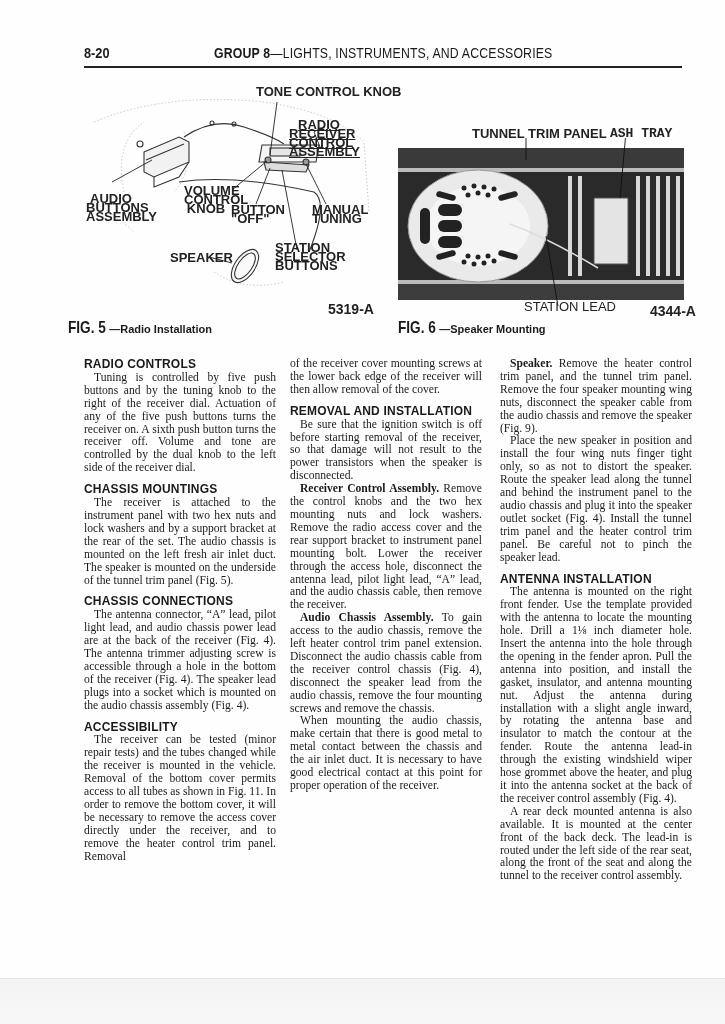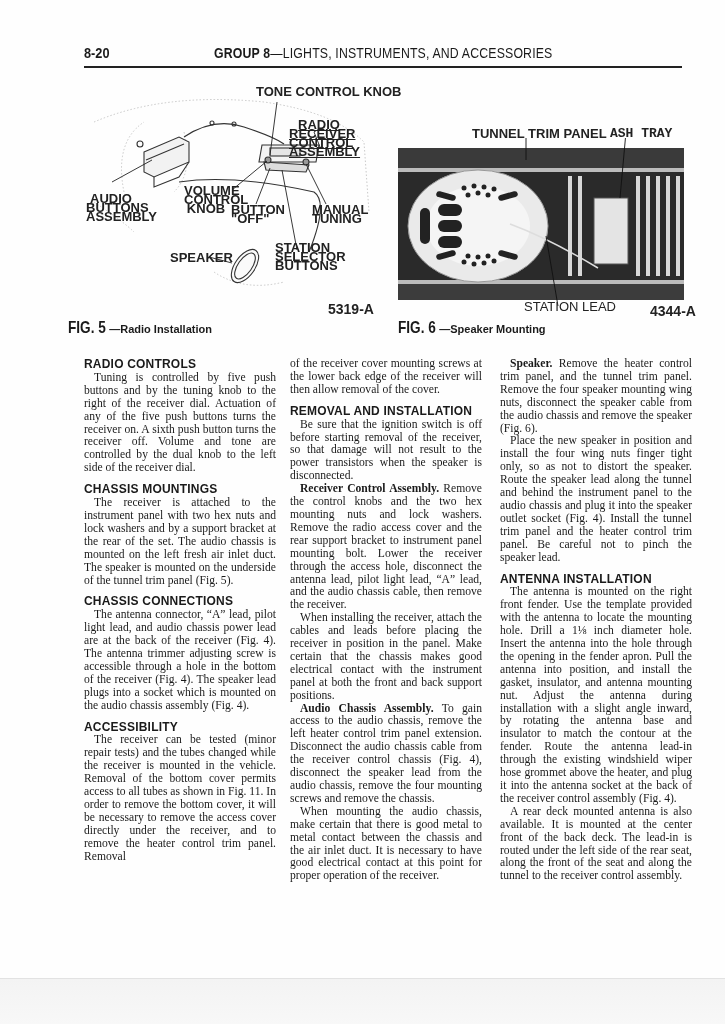--- a/index.html
+++ b/index.html
@@ -162,27 +162,26 @@
     <p>The antenna connector, “A” lead, pilot light lead, and audio chassis power lead are at the back of the receiver (Fig. 4). The antenna trimmer adjusting screw is accessible through a hole in the bottom of the receiver (Fig. 4). The speaker lead plugs into a socket which is mounted on the audio chassis assembly (Fig. 4).</p>
     <h4>ACCESSIBILITY</h4>
     <p>The receiver can be tested (minor repair tests) and the tubes changed while the receiver is mounted in the vehicle. Removal of the bottom cover permits access to all tubes as shown in Fig. 11. In order to remove the bottom cover, it will be necessary to remove the access cover directly under the receiver, and to remove the heater control trim panel. Removal</p>
   </div>
 
   <div class="col c2">
     <p class="noind">of the receiver cover mounting screws at the lower back edge of the receiver will then allow removal of the cover.</p>
     <h4>REMOVAL AND INSTALLATION</h4>
     <p>Be sure that the ignition switch is off before starting removal of the receiver, so that damage will not result to the power transistors when the speaker is disconnected.</p>
     <p><b>Receiver Control Assembly.</b><span> Remove the control knobs and the two hex mounting nuts and lock washers. Remove the radio access cover and the rear support bracket to instrument panel mounting bolt. Lower the receiver through the access hole, disconnect the antenna lead, pilot light lead, “A” lead, and the audio chassis cable, then remove the receiver.</span></p>
-    <p>When installing the receiver, attach the cables and leads before placing the receiver in position in the panel. Make certain that the chassis makes good electrical contact with the instrument panel at both the front and back support positions.</p>
     <p><b>Audio Chassis Assembly.</b><span> To gain access to the audio chassis, remove the left heater control trim panel extension. Disconnect the audio chassis cable from the receiver control chassis (Fig. 4), disconnect the speaker lead from the audio chassis, remove the four mounting screws and remove the chassis.</span></p>
     <p>When mounting the audio chassis, make certain that there is good metal to metal contact between the chassis and the air inlet duct. It is necessary to have good electrical contact at this point for proper operation of the receiver.</p>
   </div>
 
   <div class="col c3">
-    <p><b>Speaker.</b><span> Remove the heater control trim panel, and the tunnel trim panel. Remove the four speaker mounting wing nuts, disconnect the speaker cable from the audio chassis and remove the speaker (Fig. 6).</span></p>
+    <p><b>Speaker.</b><span> Remove the heater control trim panel, and the tunnel trim panel. Remove the four speaker mounting wing nuts, disconnect the speaker cable from the audio chassis and remove the speaker (Fig. 9).</span></p>
     <p>Place the new speaker in position and install the four wing nuts finger tight only, so as not to distort the speaker. Route the speaker lead along the tunnel and behind the instrument panel to the audio chassis and plug it into the speaker outlet socket (Fig. 4). Install the tunnel trim panel and the heater control trim panel. Be careful not to pinch the speaker lead.</p>
     <h4>ANTENNA INSTALLATION</h4>
     <p>The antenna is mounted on the right front fender. Use the template provided with the antenna to locate the mounting hole. Drill a 1⅛ inch diameter hole. Insert the antenna into the hole through the opening in the fender apron. Pull the antenna into position, and install the gasket, insulator, and antenna mounting nut. Adjust the antenna during installation with a slight angle inward, by rotating the antenna base and insulator to match the contour at the fender. Route the antenna lead-in through the existing windshield wiper hose grommet above the heater, and plug it into the antenna socket at the back of the receiver control assembly (Fig. 4).</p>
     <p>A rear deck mounted antenna is also available. It is mounted at the center front of the back deck. The lead-in is routed under the left side of the rear seat, along the front of the seat and along the tunnel to the receiver control assembly.</p>
   </div>
 
   <div class="bottom-shade"></div>
 </div>
 
 </body></html>

